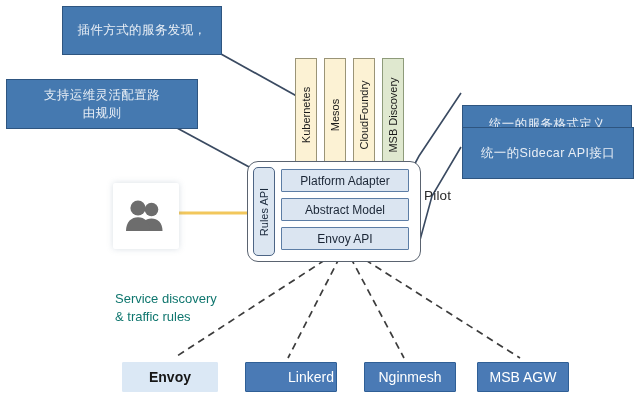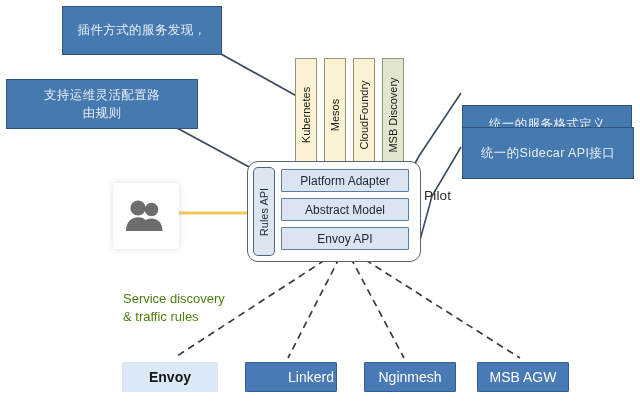--- a/index.html
+++ b/index.html
@@ -144,22 +144,21 @@
   #platform-1 { left: 324px; background: #fcf2d4; }
   #platform-2 { left: 353px; background: #fcf2d4; }
   #platform-3 { left: 382px; background: #dfe8cf; border-color: #8e9b7a; }
 
   
   #flow-label {
     position: absolute;
     left: 115px; top: 290px;
     font-size: 13px;
     line-height: 1.35;
-    color: #4d7c0f;
-    margin-left: 8px;
+    color: #0f766e;
   }
 
   
   .impl {
     position: absolute;
     top: 362px;
     height: 30px;
     box-sizing: border-box;
     display: flex;
     align-items: center;

